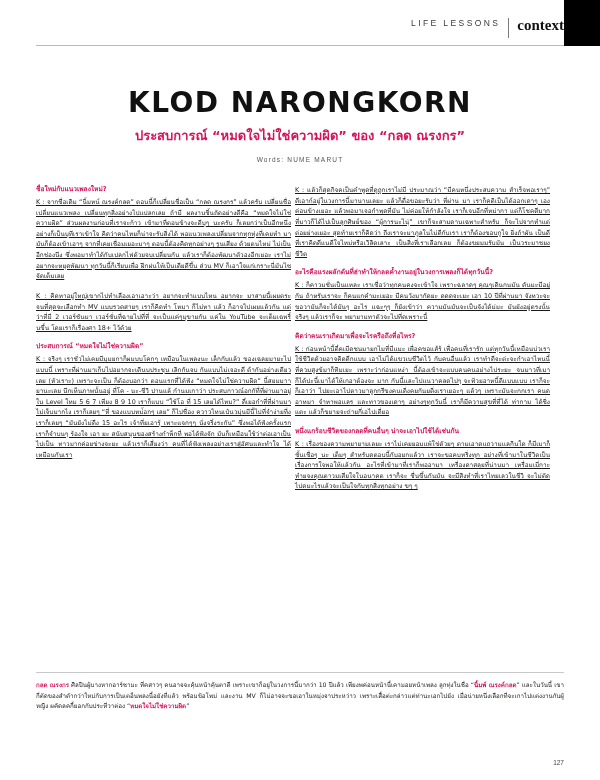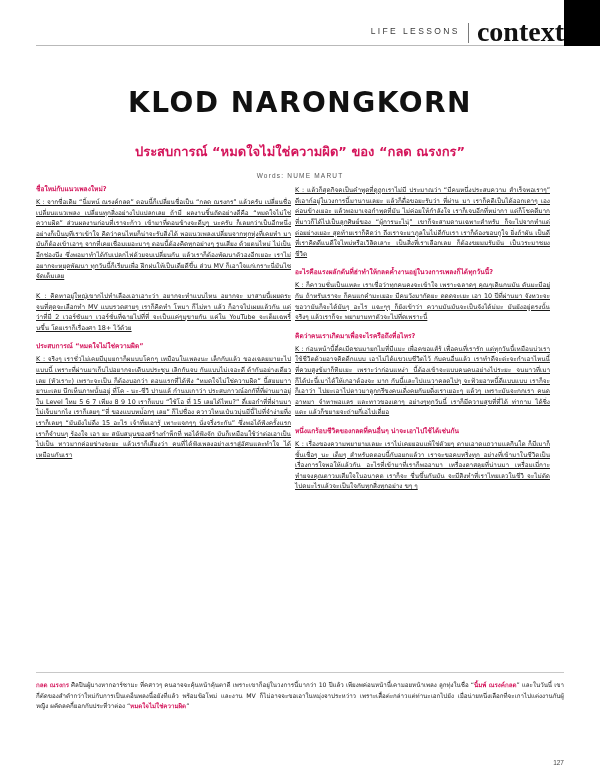--- a/index.html
+++ b/index.html
@@ -22,38 +22,38 @@
     position:absolute;
     left:36px; right:36px;
     top:45px;
     height:1px;
     background:#b9b9b9;
   }
   .header-inner {
     position:absolute;
     right:36px; top:18px;
     display:flex;
-    align-items:center;
+    align-items:flex-start;
   }
   .life-lessons {
     font-family:"Liberation Sans", sans-serif;
     font-size:8.5px;
     letter-spacing:2.4px;
     color:#3a3a3a;
     padding-bottom:4px;
     padding-right:8px;
   }
   .vbar {
     width:1px; height:20px;
     background:#7a7a7a;
     margin-right:8px;
   }
   .context-word {
     font-family:"Liberation Serif", serif;
-    font-size:28px;
+    font-size:15px;
     font-weight:bold;
     color:#111;
     line-height:1;
     padding-bottom:1px;
   }
   .corner-block {
     position:absolute;
     right:0; top:0;
     width:36px; height:46px;
     background:#000;
@@ -67,21 +67,21 @@
   }
   .main-title {
     font-family:"DejaVu Sans", sans-serif;
     font-size:28px;
     font-weight:bold;
     letter-spacing:1.5px;
     color:#111;
     line-height:1.05;
   }
   .subtitle {
-    margin-top:24px;
+    margin-top:8px;
     font-size:13px;
     color:#d4145a;
     font-weight:bold;
   }
   .byline {
     margin-top:10px;
     font-family:"Liberation Sans", sans-serif;
     font-size:6.5px;
     letter-spacing:1.2px;
     color:#555;

